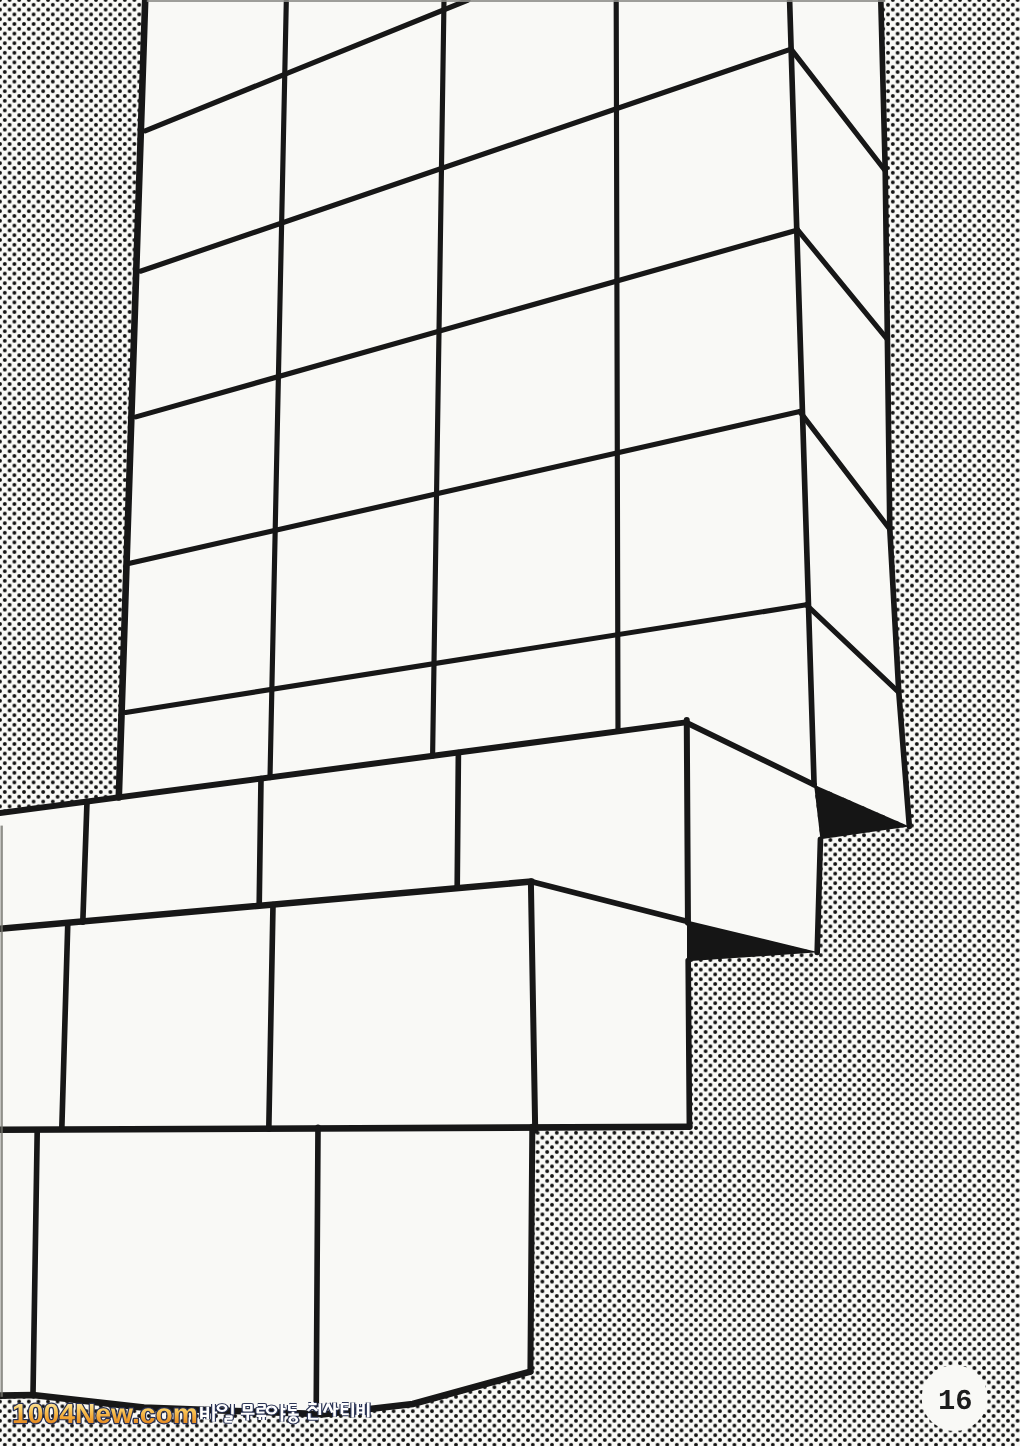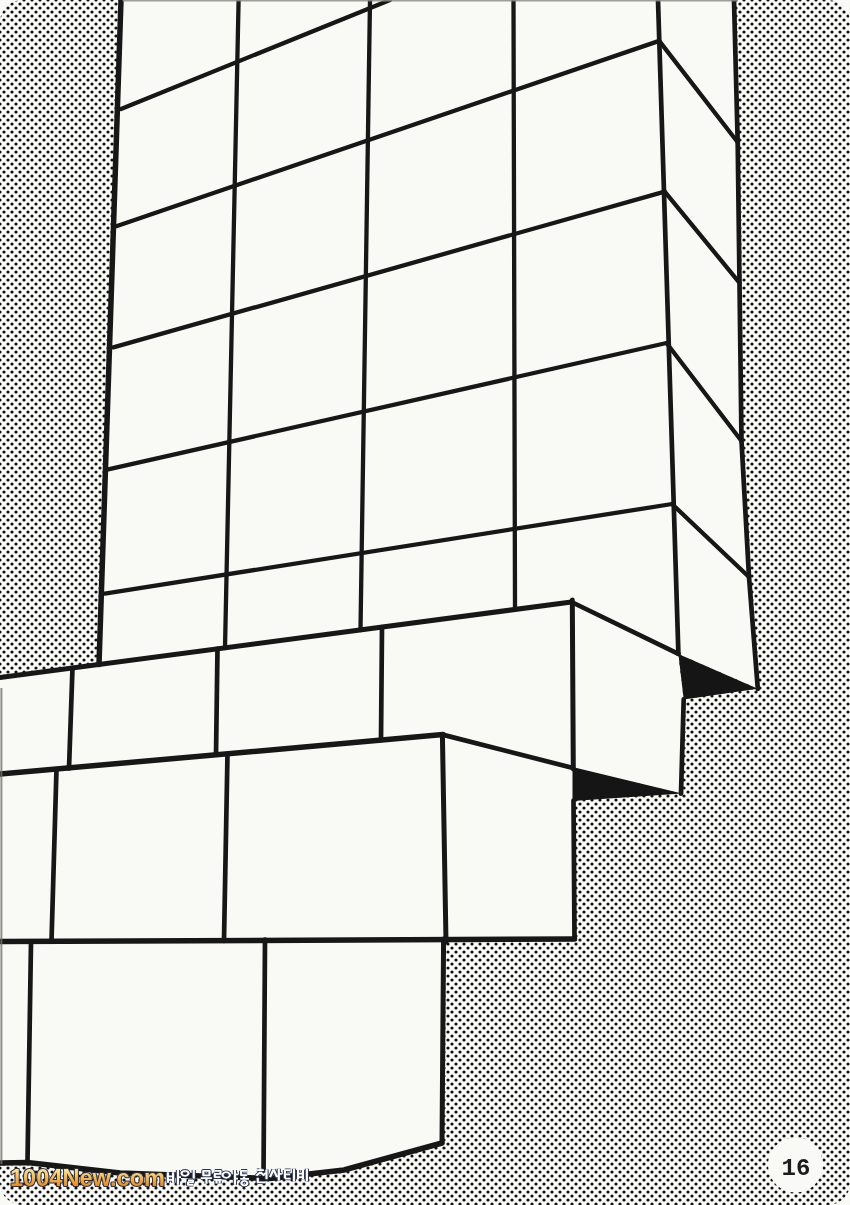--- a/index.html
+++ b/index.html
@@ -1,16 +1,16 @@
 <!DOCTYPE html>
 <html><head>
 <meta charset="utf-8">
 <style>
   html,body{margin:0;padding:0;background:#f9f9f6;}
-  #page{position:relative;width:850px;height:1205px;overflow:hidden;font-family:"Liberation Sans",sans-serif;border-radius:22px;}
+  #page{position:relative;width:850px;height:1205px;overflow:hidden;font-family:"Liberation Sans",sans-serif;}
   svg{display:block;}
 </style>
 </head>
 <body>
 <div id="page">
 <svg width="850" height="1205" viewBox="0 0 850 1205">
 <defs>
   <pattern id="halftone" width="8" height="8" patternUnits="userSpaceOnUse">
     <rect width="8" height="8" fill="#f9f9f6"></rect>
     <circle cx="0" cy="0" r="1.6" fill="#101010"></circle>

